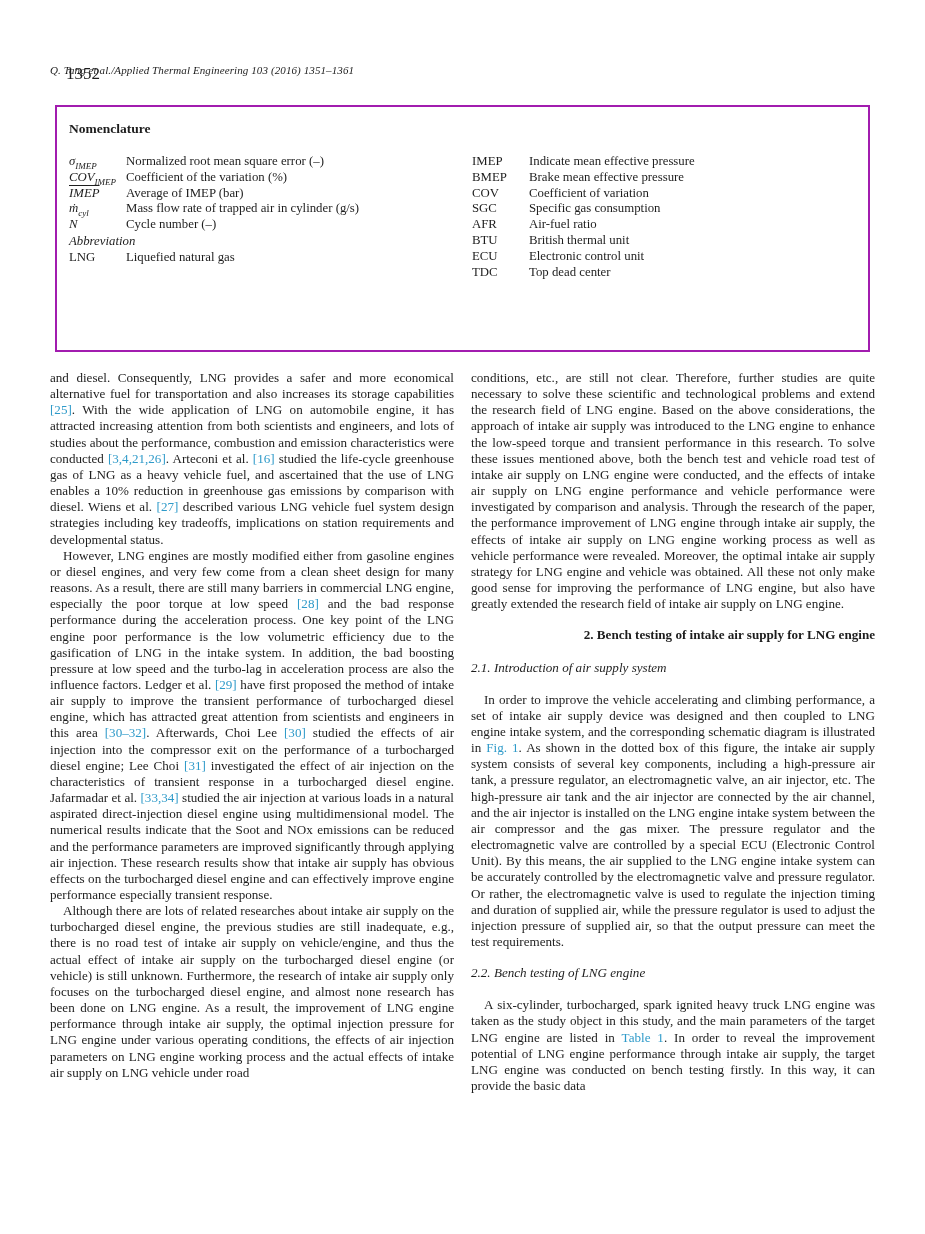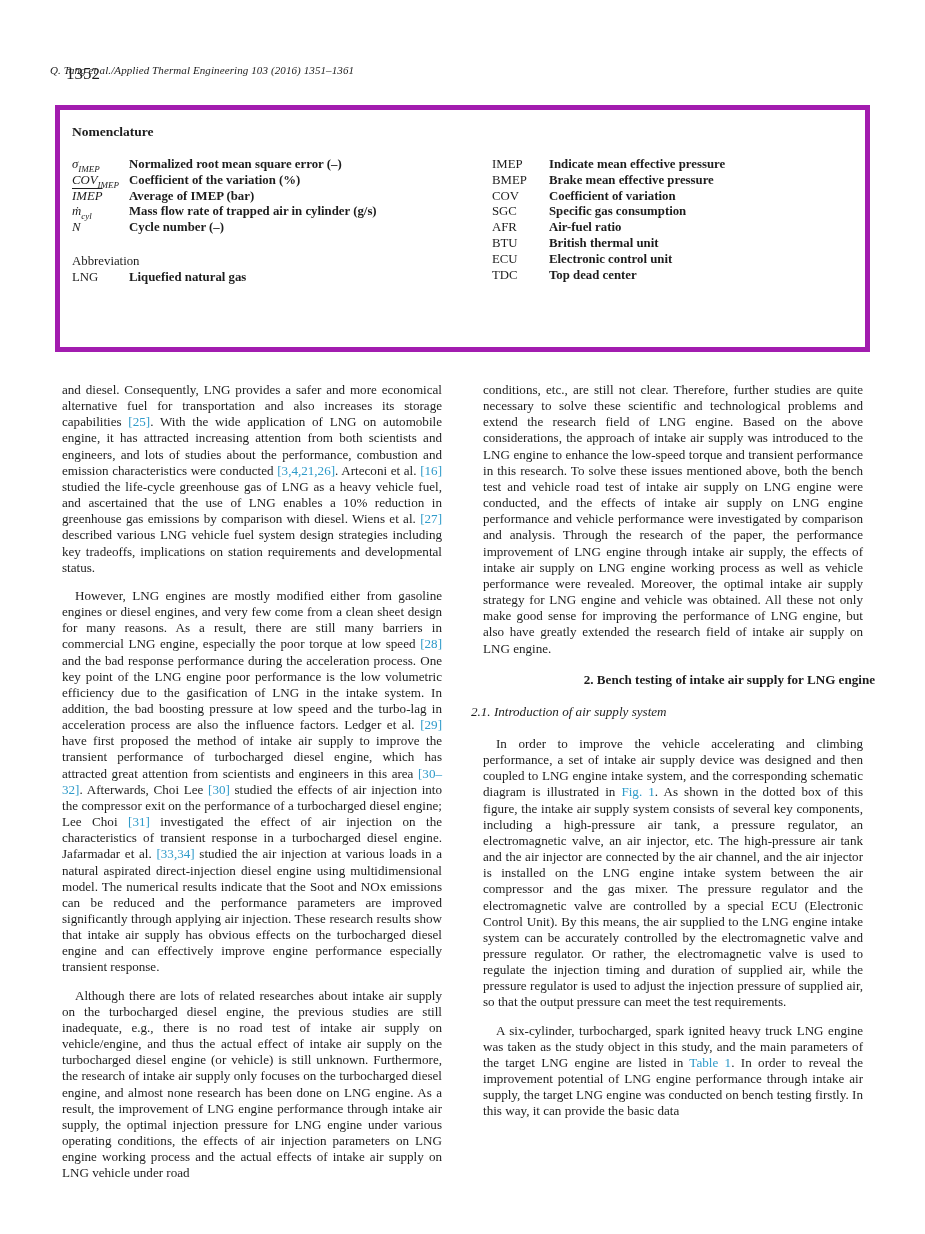--- a/index.html
+++ b/index.html
@@ -7,37 +7,37 @@
     position:relative;width:925px;height:1234px;background:#ffffff;overflow:hidden;
     font-family:"Liberation Serif", serif;color:#1d1d1d;margin:0 auto;
   }
   
   .header{position:absolute;top:64px;left:50px;width:825px;height:16px;}
   .page-number{position:absolute;left:16px;top:0;font-size:17px;}
   .running-head{text-align:left;font-style:italic;font-size:11px;letter-spacing:.1px;}
   
   .nom-box{
     position:absolute;left:55px;top:105px;width:815px;height:247px;box-sizing:border-box;
-    border:5px solid #a21caf;padding:14px 12px 0 12px;
+    border:2px solid #a21caf;padding:14px 12px 0 12px;
   }
   .nom-title{font-weight:bold;font-size:13.5px;}
-  .nom-columns{display:flex;margin-top:17px;gap:17px;}
+  .nom-columns{display:flex;margin-top:17px;}
   .nom-col-left{width:403px;flex-shrink:0;}
   .nom-col-right{flex:1;}
   .nom-row{display:flex;font-size:12.8px;line-height:15.8px;}
   .nom-term{width:57px;flex-shrink:0;}
   .nom-term .it{font-style:italic;}
   .nom-term .ov{text-decoration:overline;}
   .nom-term sub{font-size:9px;font-style:italic;line-height:0;}
-  .nom-def{flex:1;font-weight:bold;}
-  .nom-abbrev-label{font-size:12.8px;line-height:15.8px;margin-top:18px;}
+  .nom-def{flex:1;}
+  .nom-abbrev-label{font-style:italic;font-size:12.8px;line-height:15.8px;margin-top:1px;}
   
   .body-columns{position:absolute;left:50px;top:370px;width:825px;display:flex;gap:17px;}
   .col{width:404px;text-align:justify;font-size:13.1px;line-height:16.15px;}
-  .col p{margin:12px;}
+  .col p{margin:0;}
   .col p.indent{text-indent:13px;}
   .ref{color:var(--link-color,#2e9ac9);}
   .col h2{font-size:13.1px;font-weight:bold;margin:15px 0 16px 0;text-align:right;}
   .col h3{font-size:13.1px;font-weight:normal;font-style:italic;margin:15px 0 16px 0;text-align:left;}
 </style>
 </head>
 <body>
 
 <div class="page">
 
@@ -117,17 +117,18 @@
     <div class="col">
         <p><span>and diesel. Consequently, LNG provides a safer and more economical alternative fuel for transportation and also increases its storage capabilities </span><span class="ref">[25]</span><span>. With the wide application of LNG on automobile engine, it has attracted increasing attention from both scientists and engineers, and lots of studies about the performance, combustion and emission characteristics were conducted </span><span class="ref">[3,4,21,26]</span><span>. Arteconi et al. </span><span class="ref">[16]</span><span> studied the life-cycle greenhouse gas of LNG as a heavy vehicle fuel, and ascertained that the use of LNG enables a 10% reduction in greenhouse gas emissions by comparison with diesel. Wiens et al. </span><span class="ref">[27]</span><span> described various LNG vehicle fuel system design strategies including key tradeoffs, implications on station requirements and developmental status.</span></p>
         <p class="indent"><span>However, LNG engines are mostly modified either from gasoline engines or diesel engines, and very few come from a clean sheet design for many reasons. As a result, there are still many barriers in commercial LNG engine, especially the poor torque at low speed </span><span class="ref">[28]</span><span> and the bad response performance during the acceleration process. One key point of the LNG engine poor performance is the low volumetric efficiency due to the gasification of LNG in the intake system. In addition, the bad boosting pressure at low speed and the turbo-lag in acceleration process are also the influence factors. Ledger et al. </span><span class="ref">[29]</span><span> have first proposed the method of intake air supply to improve the transient performance of turbocharged diesel engine, which has attracted great attention from scientists and engineers in this area </span><span class="ref">[30–32]</span><span>. Afterwards, Choi Lee </span><span class="ref">[30]</span><span> studied the effects of air injection into the compressor exit on the performance of a turbocharged diesel engine; Lee Choi </span><span class="ref">[31]</span><span> investigated the effect of air injection on the characteristics of transient response in a turbocharged diesel engine. Jafarmadar et al. </span><span class="ref">[33,34]</span><span> studied the air injection at various loads in a natural aspirated direct-injection diesel engine using multidimensional model. The numerical results indicate that the Soot and NOx emissions can be reduced and the performance parameters are improved significantly through applying air injection. These research results show that intake air supply has obvious effects on the turbocharged diesel engine and can effectively improve engine performance especially transient response.</span></p>
         <p class="indent"><span>Although there are lots of related researches about intake air supply on the turbocharged diesel engine, the previous studies are still inadequate, e.g., there is no road test of intake air supply on vehicle/engine, and thus the actual effect of intake air supply on the turbocharged diesel engine (or vehicle) is still unknown. Furthermore, the research of intake air supply only focuses on the turbocharged diesel engine, and almost none research has been done on LNG engine. As a result, the improvement of LNG engine performance through intake air supply, the optimal injection pressure for LNG engine under various operating conditions, the effects of air injection parameters on LNG engine working process and the actual effects of intake air supply on LNG vehicle under road</span></p>
       </div>
     <div class="col">
         <p><span>conditions, etc., are still not clear. Therefore, further studies are quite necessary to solve these scientific and technological problems and extend the research field of LNG engine. Based on the above considerations, the approach of intake air supply was introduced to the LNG engine to enhance the low-speed torque and transient performance in this research. To solve these issues mentioned above, both the bench test and vehicle road test of intake air supply on LNG engine were conducted, and the effects of intake air supply on LNG engine performance and vehicle performance were investigated by comparison and analysis. Through the research of the paper, the performance improvement of LNG engine through intake air supply, the effects of intake air supply on LNG engine working process as well as vehicle performance were revealed. Moreover, the optimal intake air supply strategy for LNG engine and vehicle was obtained. All these not only make good sense for improving the performance of LNG engine, but also have greatly extended the research field of intake air supply on LNG engine.</span></p>
         <h2>2. Bench testing of intake air supply for LNG engine</h2>
         <h3>2.1. Introduction of air supply system</h3>
         <p class="indent"><span>In order to improve the vehicle accelerating and climbing performance, a set of intake air supply device was designed and then coupled to LNG engine intake system, and the corresponding schematic diagram is illustrated in </span><span class="ref">Fig. 1</span><span>. As shown in the dotted box of this figure, the intake air supply system consists of several key components, including a high-pressure air tank, a pressure regulator, an electromagnetic valve, an air injector, etc. The high-pressure air tank and the air injector are connected by the air channel, and the air injector is installed on the LNG engine intake system between the air compressor and the gas mixer. The pressure regulator and the electromagnetic valve are controlled by a special ECU (Electronic Control Unit). By this means, the air supplied to the LNG engine intake system can be accurately controlled by the electromagnetic valve and pressure regulator. Or rather, the electromagnetic valve is used to regulate the injection timing and duration of supplied air, while the pressure regulator is used to adjust the injection pressure of supplied air, so that the output pressure can meet the test requirements.</span></p>
+        <h3>2.2. Bench testing of LNG engine</h3>
         <p class="indent"><span>A six-cylinder, turbocharged, spark ignited heavy truck LNG engine was taken as the study object in this study, and the main parameters of the target LNG engine are listed in </span><span class="ref">Table 1</span><span>. In order to reveal the improvement potential of LNG engine performance through intake air supply, the target LNG engine was conducted on bench testing firstly. In this way, it can provide the basic data</span></p>
       </div>
   </div>
 
 </div>
 
 </body></html>

